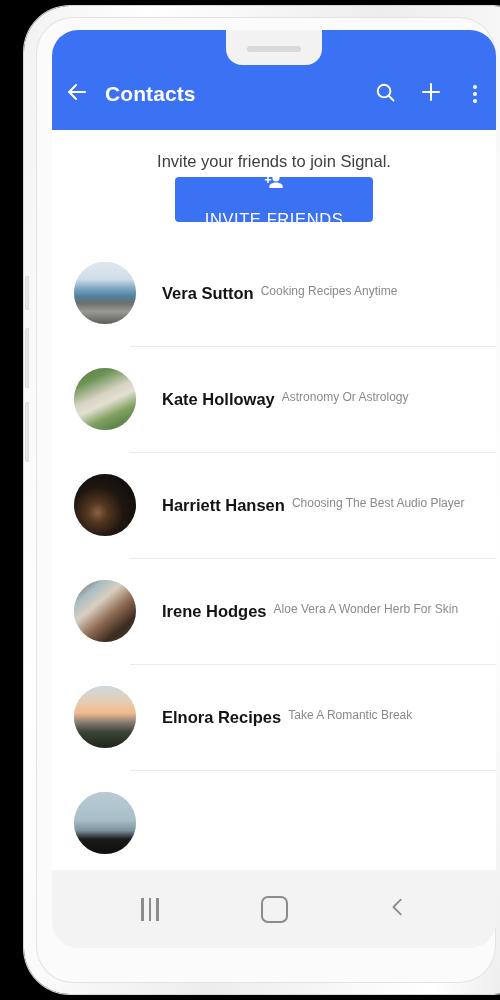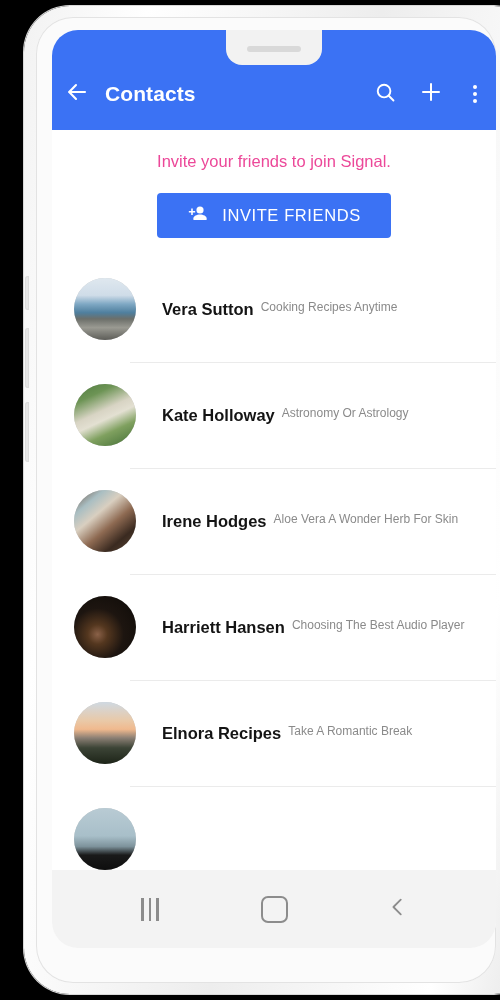--- a/index.html
+++ b/index.html
@@ -126,40 +126,41 @@
     margin-top: 4px;
   }
 
   
   .invite-section {
     padding: 22px 0 18px 0;
     text-align: center;
     background: #fff;
   }
   .invite-text {
-    color: #ec4899;
+    color: #404040;
     font-size: 16.5px;
-    margin-bottom: 22px;
+    margin-bottom: 6px;
   }
   .invite-btn {
     display: inline-flex;
     align-items: center;
     justify-content: center;
     gap: 13px;
     background: #3b72f4;
     color: #ffffff;
     border: none;
     border-radius: 4px;
     height: 45px;
     padding: 0 30px;
     font-size: 16.5px;
     font-weight: 500;
     letter-spacing: 0.6px;
     font-family: "Liberation Sans", sans-serif;
     cursor: pointer;
+    flex-direction: column;
   }
 
   
   .contact-list { background: #fff; }
   .contact-row {
     display: flex;
     align-items: center;
     height: 106px;
     padding-left: 22px;
     position: relative;
@@ -333,35 +334,35 @@
           <div class="ph" style="background:linear-gradient(155deg,#4e7a3e 0%,#6d9455 22%,#d8d4c4 44%,#e3e0d2 55%,#7fa05f 72%,#3f6b33 100%);"></div>
         </div>
         <div class="contact-texts">
           <div class="contact-name">Kate Holloway</div>
           <div class="contact-sub">Astronomy Or Astrology</div>
         </div>
       </div>
 
       <div class="contact-row">
         <div class="avatar">
+          <div class="ph" style="background:radial-gradient(circle at 38% 62%, #8a6148 0%, #54371f 18%, #1d1510 48%, #0d0a07 100%);"></div>
+        </div>
+        <div class="contact-texts">
+          <div class="contact-name">Harriett Hansen</div>
+          <div class="contact-sub">Choosing The Best Audio Player</div>
+        </div>
+      </div>
+
+      <div class="contact-row">
+        <div class="avatar">
           <div class="ph" style="background:linear-gradient(140deg,#6b4f3f 0%,#a9bec2 22%,#d9cfc0 38%,#8e6a52 58%,#3a2a20 78%,#5c4634 100%);"></div>
         </div>
         <div class="contact-texts">
           <div class="contact-name">Irene Hodges</div>
           <div class="contact-sub">Aloe Vera A Wonder Herb For Skin</div>
-        </div>
-      </div>
-
-      <div class="contact-row">
-        <div class="avatar">
-          <div class="ph" style="background:radial-gradient(circle at 38% 62%, #8a6148 0%, #54371f 18%, #1d1510 48%, #0d0a07 100%);"></div>
-        </div>
-        <div class="contact-texts">
-          <div class="contact-name">Harriett Hansen</div>
-          <div class="contact-sub">Choosing The Best Audio Player</div>
         </div>
       </div>
 
       <div class="contact-row">
         <div class="avatar">
           <div class="ph" style="background:linear-gradient(180deg,#cfd9e2 0%,#e9c9a8 30%,#f0b98e 44%,#8b7f74 58%,#3c4436 74%,#1d2418 100%);"></div>
         </div>
         <div class="contact-texts">
           <div class="contact-name">Elnora Recipes</div>
           <div class="contact-sub">Take A Romantic Break</div>

